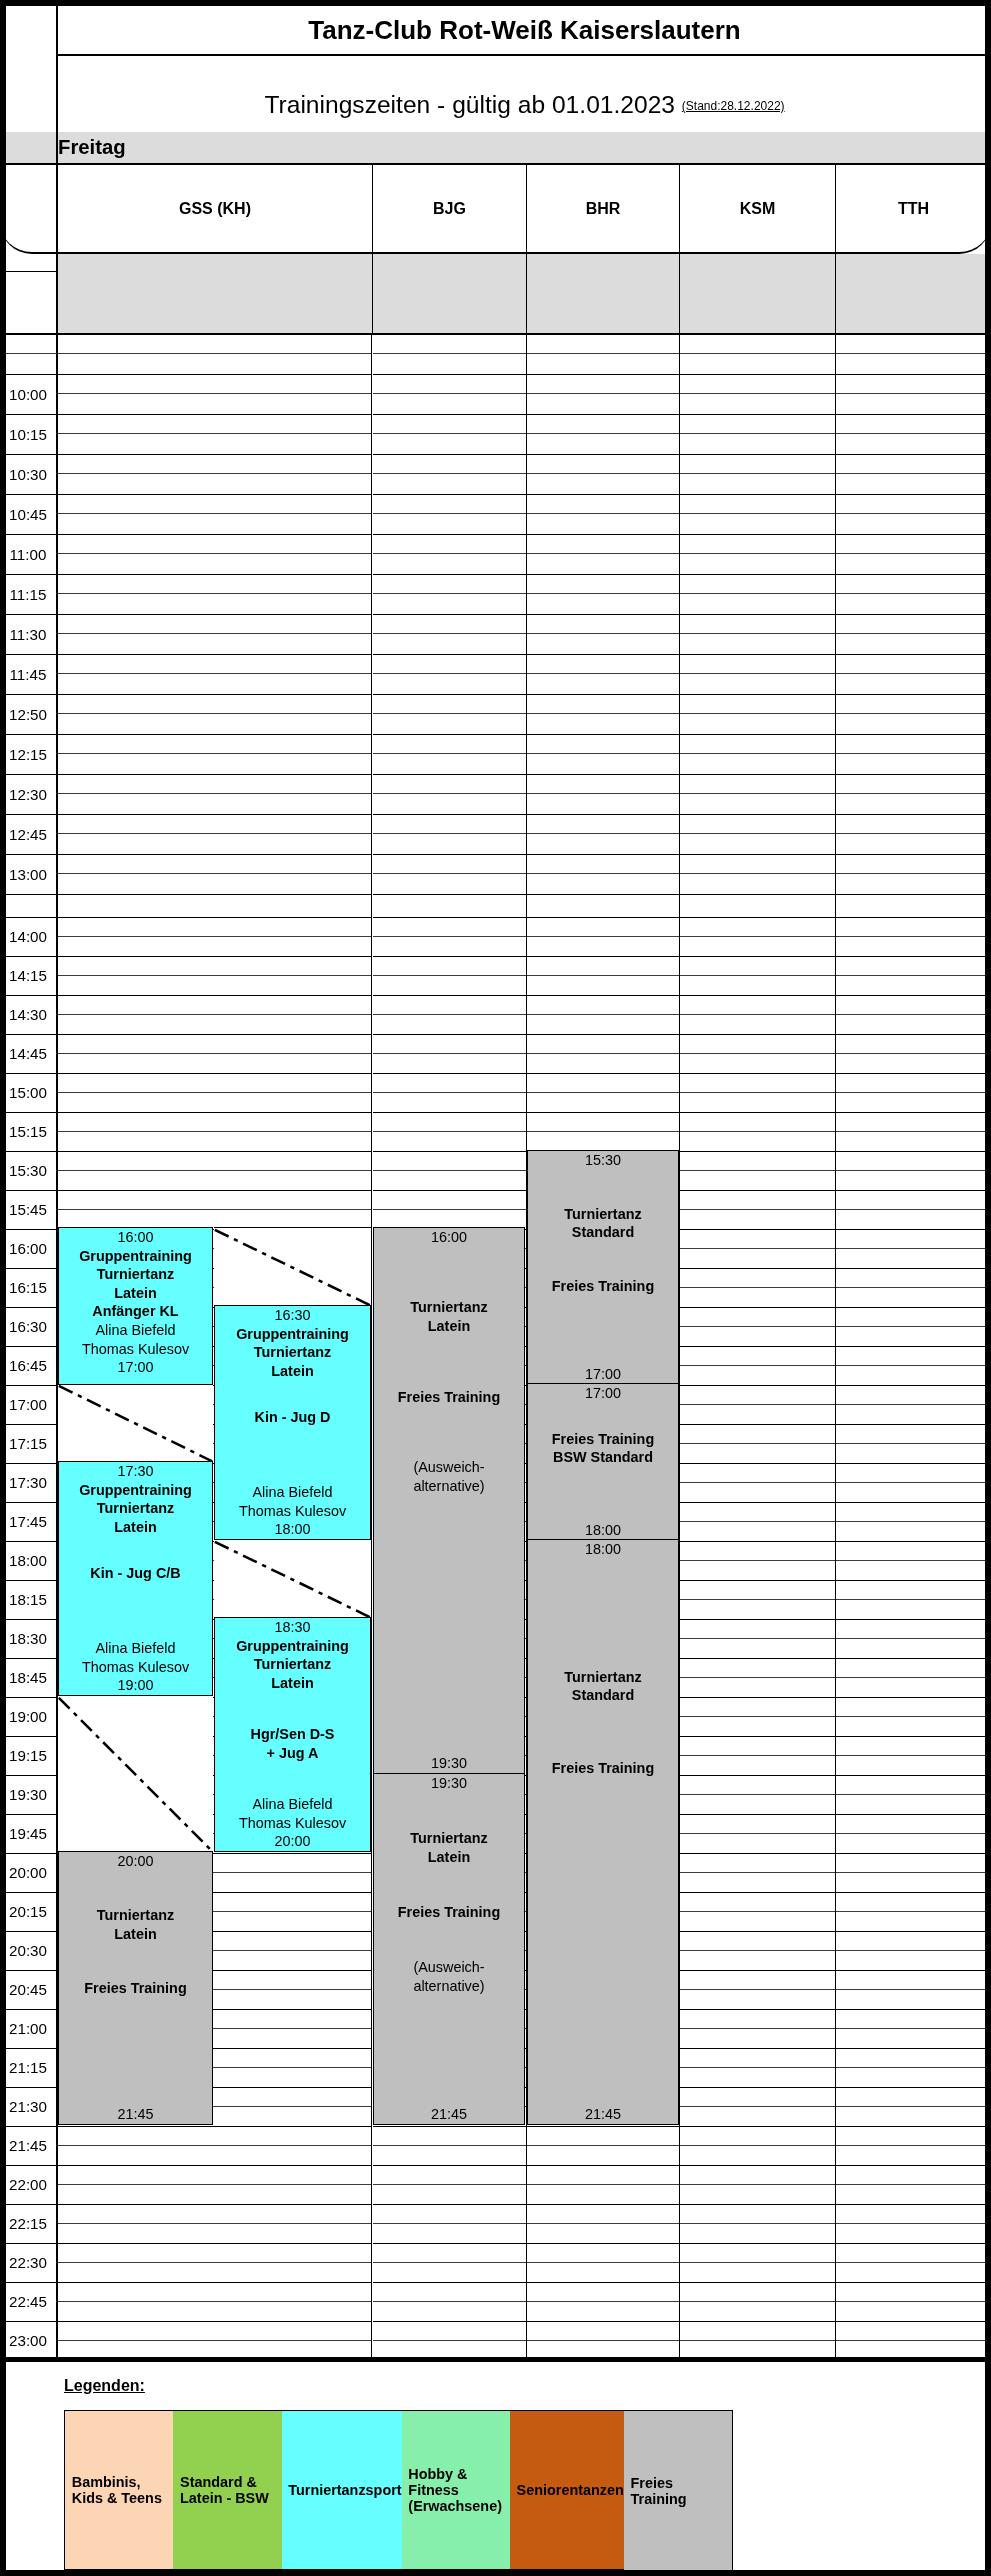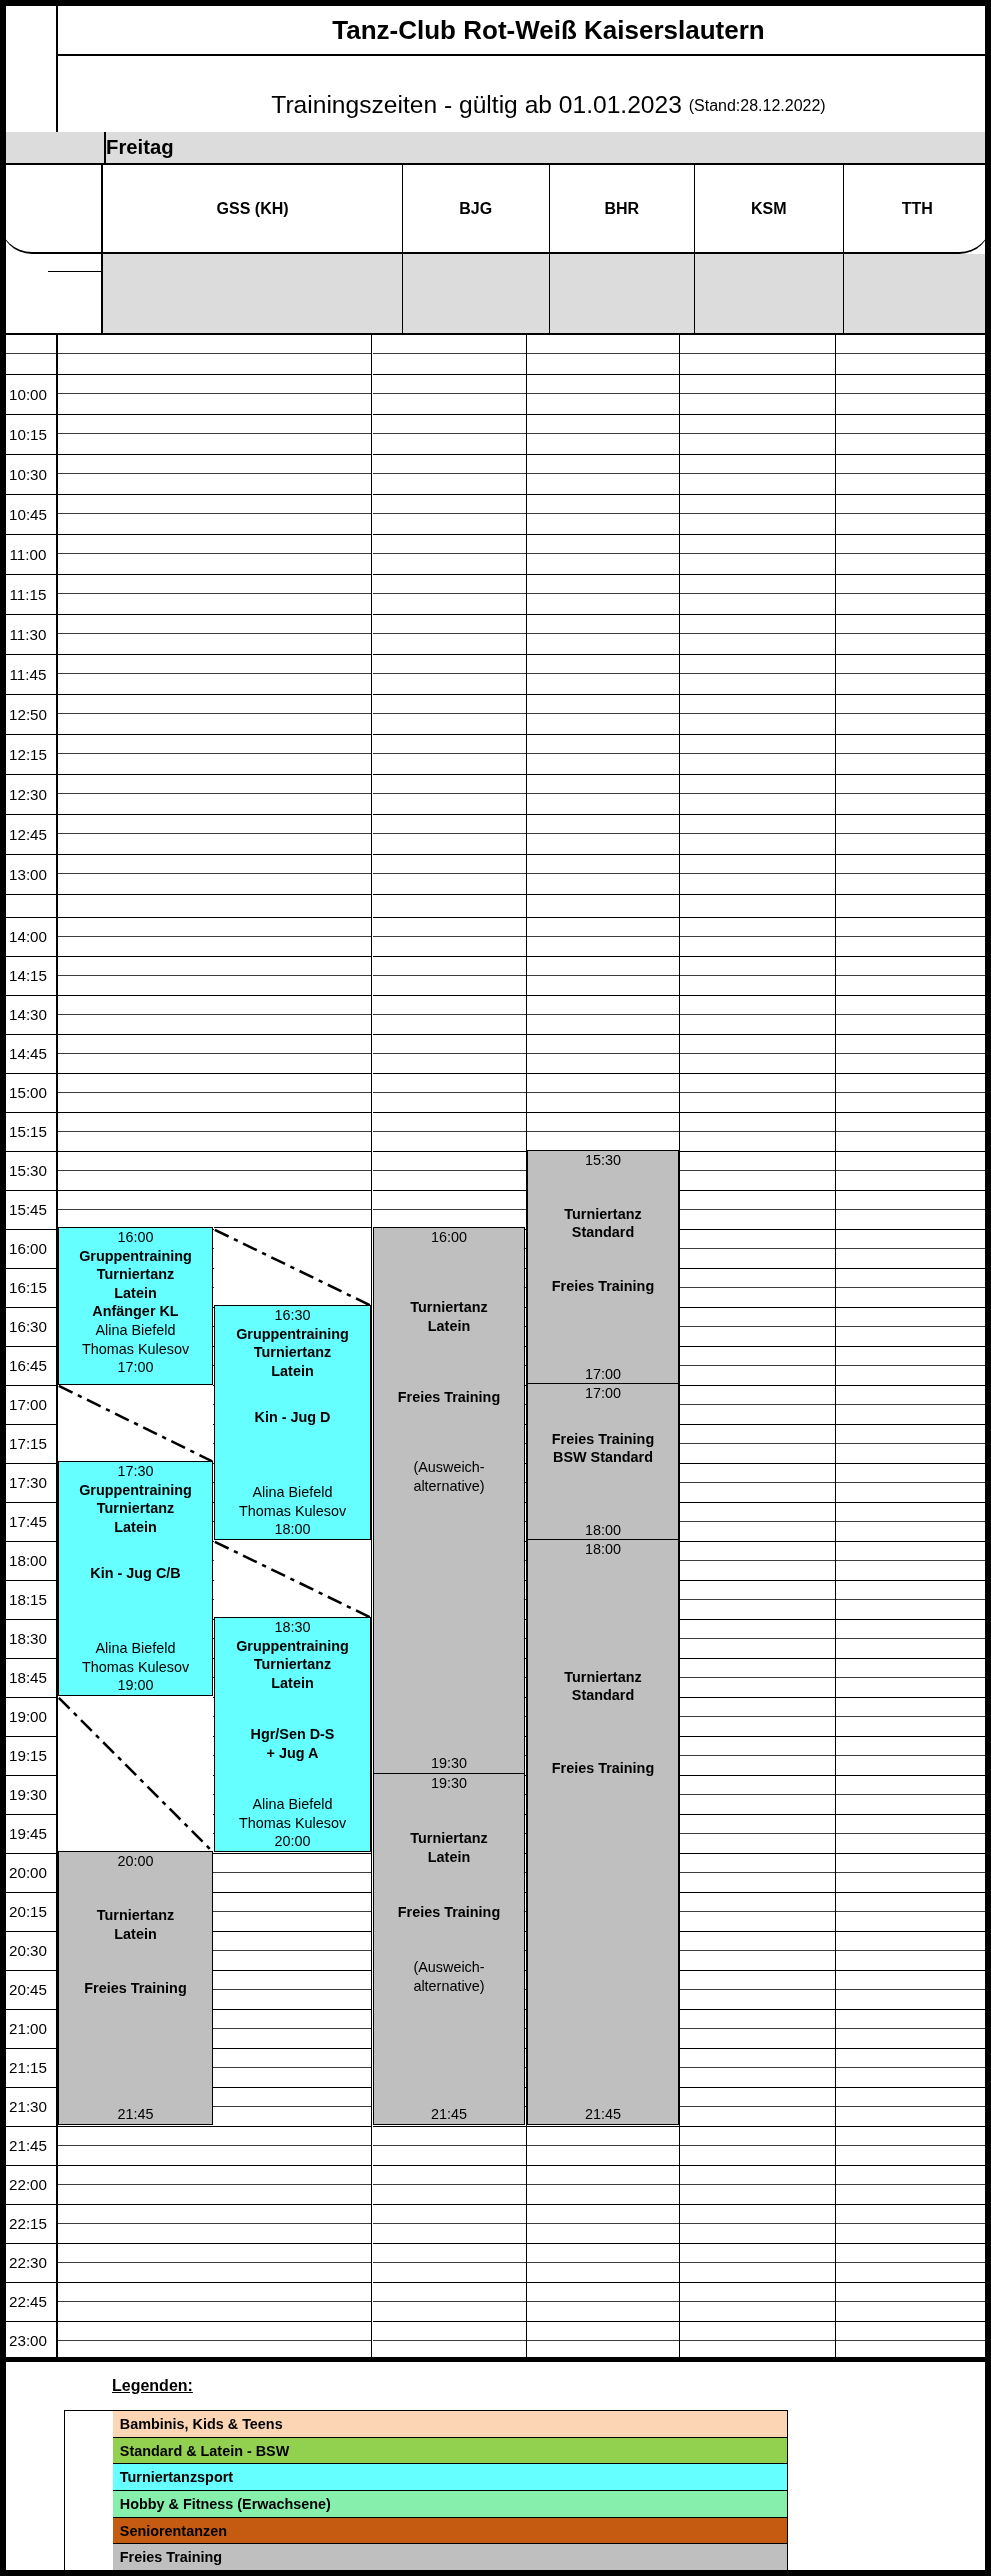--- a/index.html
+++ b/index.html
@@ -1,23 +1,23 @@
 <!DOCTYPE html>
 <html style="font-size:13.6px"><head>
 <meta charset="utf-8">
 <style>
   html,body{margin:0;padding:0;background:#fff;}
   body{width:991px;font-family:"Liberation Sans",sans-serif;color:#000;}
   .sheet{position:relative;width:991px;height:2576px;background:#fff;overflow:hidden;}
-  .abs{position:absolute;padding-left:48px;}
+  .abs{position:absolute;}
   .outer{left:0;top:0;width:991px;height:2576px;border:6px solid #000;box-sizing:border-box;z-index:60;pointer-events:none;}
   .lefthead{left:0;top:6px;width:58px;height:126px;border-right:2.5px solid #000;box-sizing:border-box;background:#fff;}
   .title-row{left:58px;top:6px;width:933px;height:50px;box-sizing:border-box;border-bottom:2.5px solid #000;display:flex;align-items:center;justify-content:center;font-size:26px;font-weight:bold;}
   .subtitle-row{left:58px;top:68px;width:933px;height:76px;box-sizing:border-box;border-bottom:3.4px solid #000;display:flex;align-items:center;justify-content:center;font-size:24.6px;}
-  .subtitle-row .note{font-size:16px;margin-left:6.8px;position:relative;top:1.7px;}
+  .subtitle-row .note{font-size:12px;margin-left:6.8px;position:relative;top:1.7px;text-decoration:underline;}
   .day-row{left:0;top:132px;width:991px;height:33px;border-bottom:2.5px solid #000;box-sizing:border-box;display:flex;background:#DCDCDC;}
   .daycell-left{width:58px;border-right:2.5px solid #000;box-sizing:border-box;}
   .daycell-main{flex:1;display:flex;align-items:center;justify-content:flex-start;font-size:20.3px;font-weight:bold;}
   .vrow{left:0;top:165px;width:991px;height:89px;border-bottom:2.5px solid #000;box-sizing:border-box;display:flex;background:#fff;border-radius:32px;}
   .vcell{box-sizing:border-box;border-right:1.7px solid #000;display:flex;align-items:center;justify-content:center;font-weight:bold;font-size:16px;}
   .vcell.first{border-right-width:2.5px;}
   .vcell.last{border-right:none;}
   .grow{left:0;top:254px;width:991px;height:81px;border-bottom:2.5px solid #000;box-sizing:border-box;display:flex;}
   .gcell{box-sizing:border-box;border-right:1.7px solid #000;background:#DCDCDC;}
   .gcell.first{background:#fff;border-right-width:2.5px;display:flex;flex-direction:column;}
@@ -33,21 +33,21 @@
   .lined{background-image:linear-gradient(to bottom,transparent 18px,#3c3c3c 18px,#3c3c3c 18.6px,transparent 18.6px);}
   .tslot{display:flex;align-items:center;justify-content:center;font-size:15.2px;}
   .gap{height:23px;border-bottom:1.7px solid #000;}
   .block{position:absolute;box-sizing:border-box;border:1.7px solid #000;display:flex;flex-direction:column;z-index:10;text-align:center;}
   .block .ln{flex:0 0 auto;height:18.6px;line-height:18.6px;font-size:14.4px;white-space:nowrap;overflow:visible;}
   .block .b{font-weight:bold;}
   .block .sp{flex:1 1 0;}
   .diag{position:absolute;background:#fff;z-index:8;box-sizing:border-box;border-top:1.7px solid #000;border-bottom:1.7px solid #000;overflow:hidden;}
   .gridbottom{left:0;top:2357px;width:991px;height:5.1px;background:#000;z-index:20;}
   .legend-title{left:64px;top:2377px;font-size:16px;font-weight:bold;text-decoration:underline;}
-  .legend-box{left:64px;top:2410px;width:724px;height:161px;border:1.7px solid #000;box-sizing:border-box;display:flex;flex-direction:column;z-index:5;}
+  .legend-box{left:64px;top:2410px;width:669px;height:161px;border:1.7px solid #000;box-sizing:border-box;display:flex;flex-direction:row;z-index:5;}
   .lrow{flex:1 1 0;border-bottom:0.8px solid #000;display:flex;align-items:center;padding-left:6.8px;font-weight:bold;font-size:14.4px;box-sizing:border-box;}
   .lrow.last{border-bottom:none;}
 </style>
 </head>
 <body>
 
 <div class="sheet">
   <div class="abs lefthead"></div>
   <div class="abs title-row">
     <span>Tanz-Club Rot-Weiß Kaiserslautern</span>

